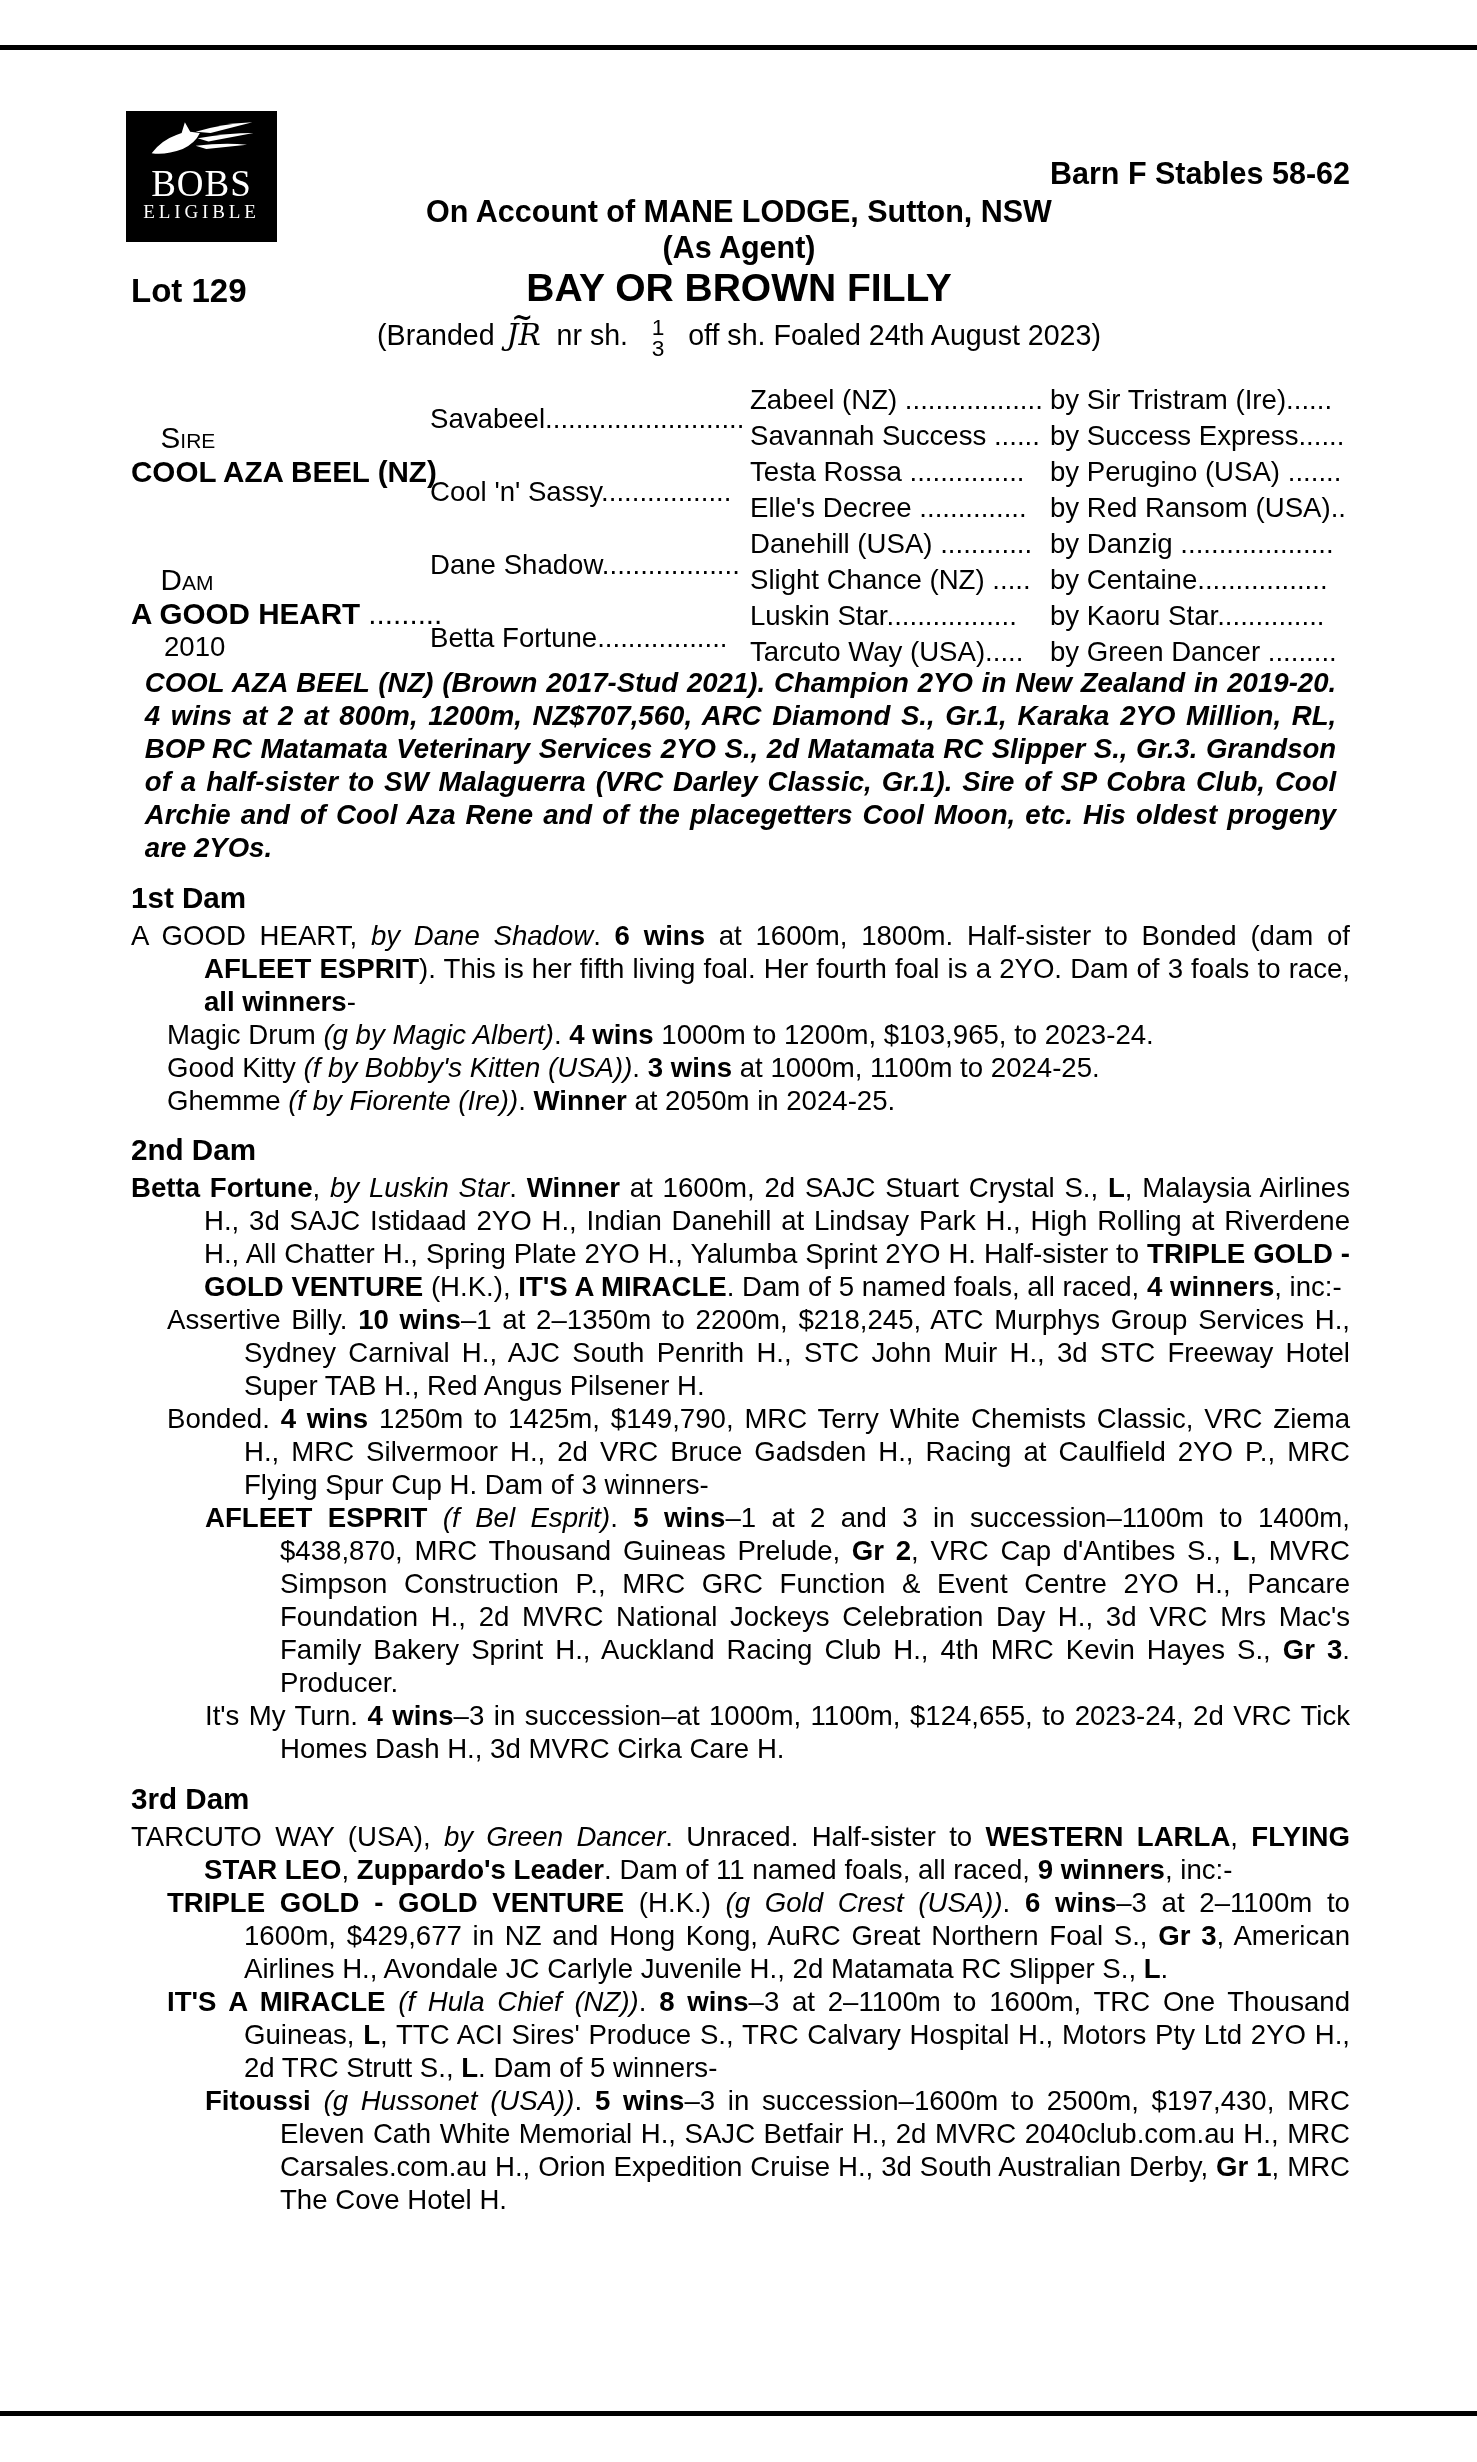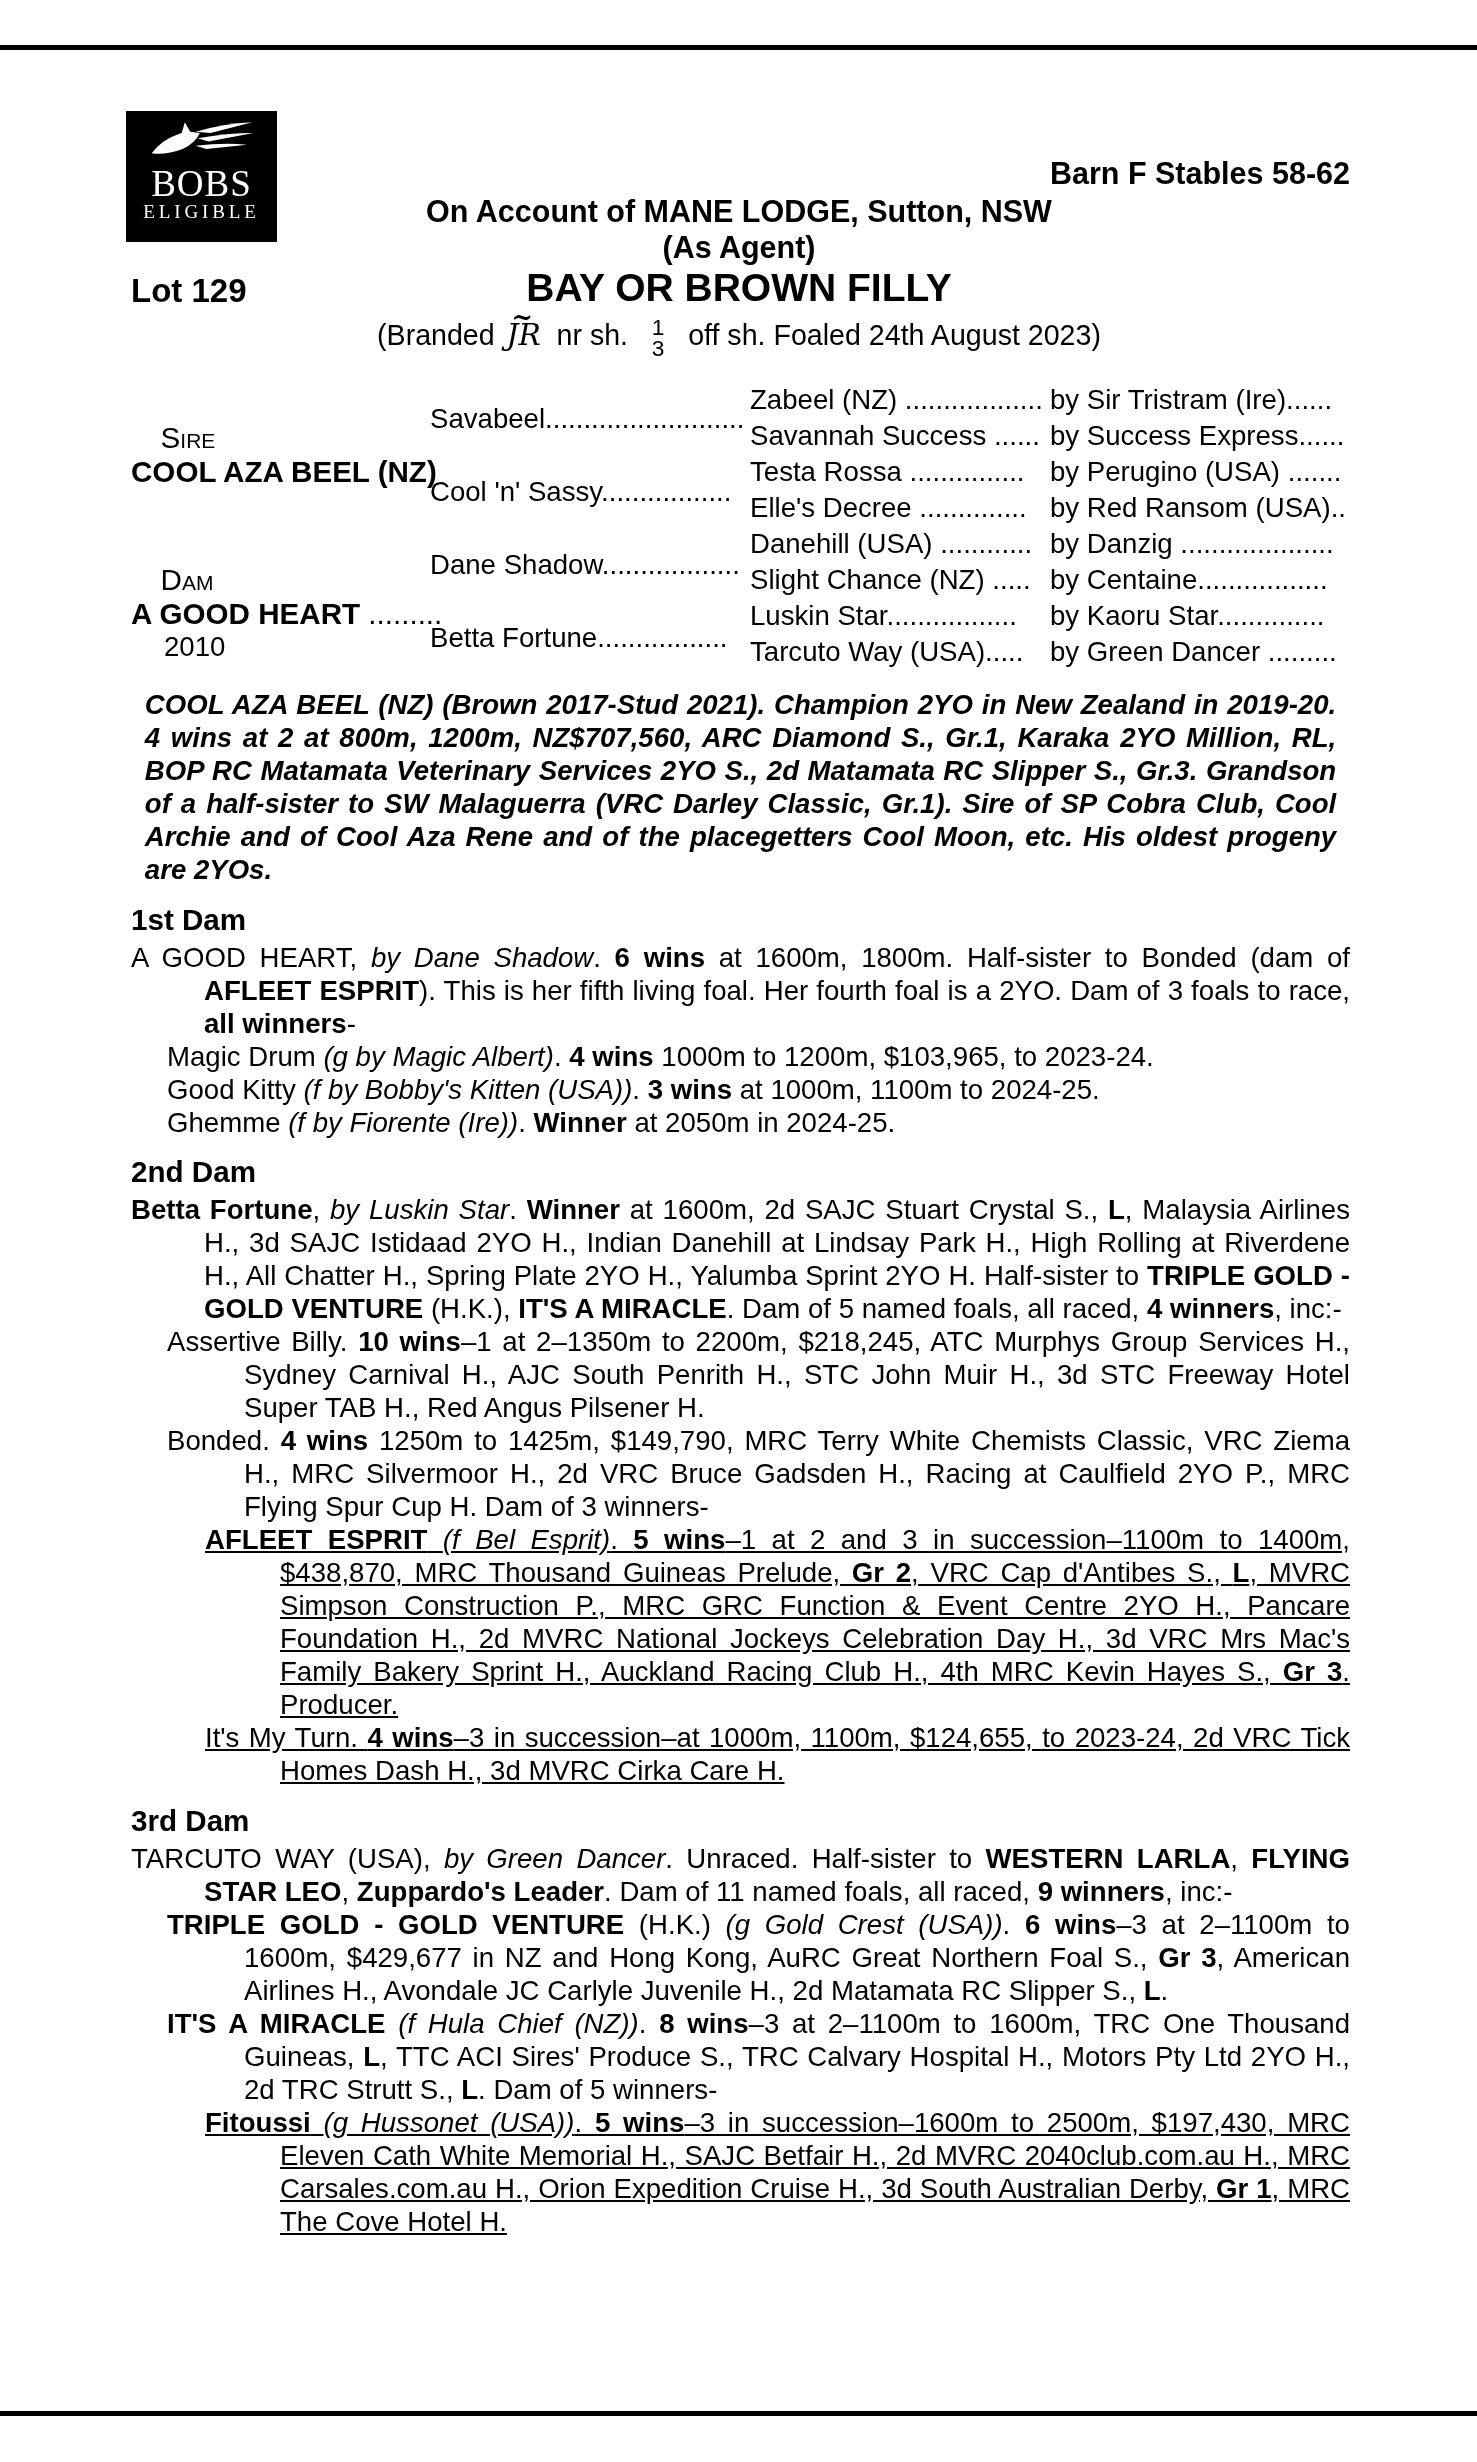--- a/index.html
+++ b/index.html
@@ -38,27 +38,27 @@
   .pname .dots{font-weight:normal;}
   .pyear{padding-left:33px;}
   .ped-c2{width:320px;display:flex;flex-direction:column;}
   .g2cell{height:73px;display:flex;align-items:center;white-space:nowrap;overflow:hidden;}
   .ped-c3{flex:1;display:flex;flex-direction:column;}
   .g3row{height:36px;display:flex;align-items:center;}
   .g3name{width:300px;white-space:nowrap;overflow:hidden;}
   .g3by{flex:1;white-space:nowrap;overflow:hidden;}
 
   
-  .content{position:absolute;left:131px;top:688px;width:1219px;font-size:27.6px;line-height:33px;}
+  .content{position:absolute;left:131px;top:666px;width:1219px;font-size:27.6px;line-height:33px;}
   .sirepara{font-weight:bold;font-style:italic;text-align:justify;margin:0 13.8px;}
   .sec-h{font-weight:bold;font-size:29.6px;margin-top:16.7px;margin-bottom:4.9px;}
   .para{text-align:justify;}
   .para.dam{padding-left:73px;text-indent:-73px;}
   .para.l1{padding-left:113px;text-indent:-77px;}
-  .para.l2{padding-left:149px;text-indent:-75px;text-decoration:underline;}
+  .para.l2{padding-left:149px;text-indent:-75px;}
   .b{font-weight:bold;}
   .i{font-style:italic;}
 </style>
 </head>
 <body>
 
 <div class="page">
   <div class="rule top"></div>
 
   <div class="logo">

